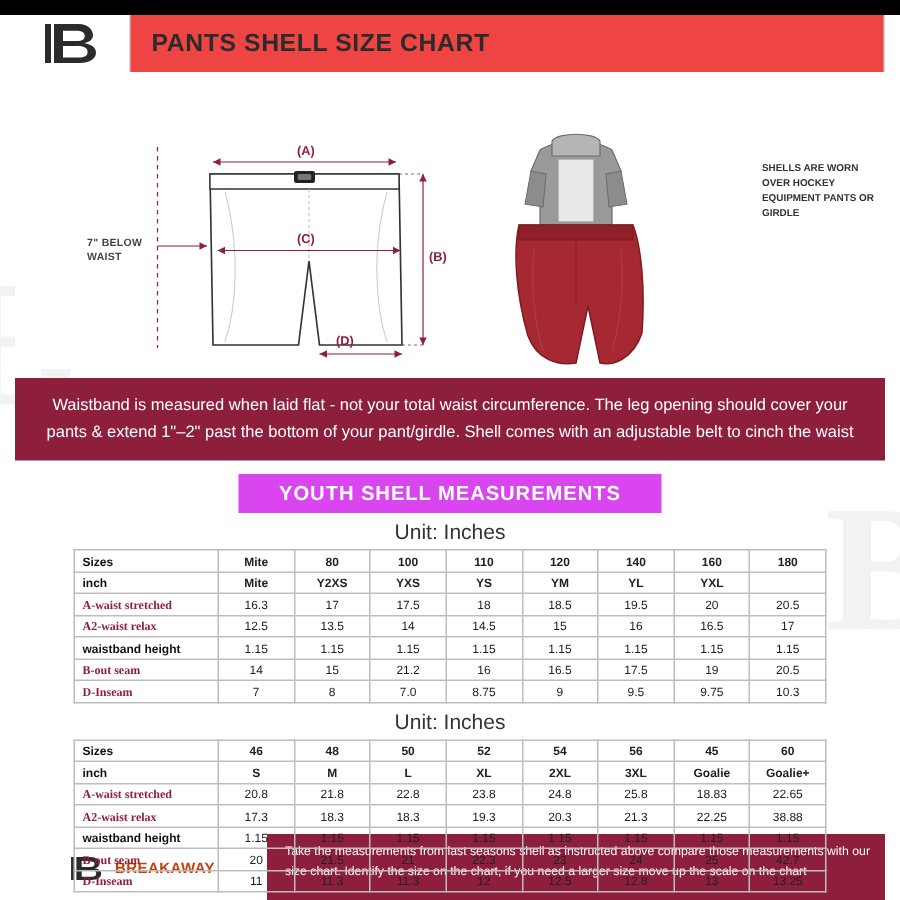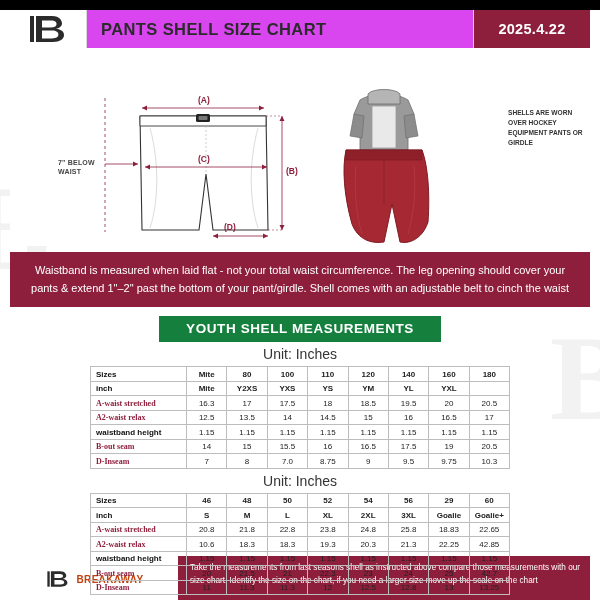--- a/index.html
+++ b/index.html
@@ -22,21 +22,21 @@
     height:38px;
     margin:10px 10px 0 10px;
   }
   .logo-box {
     width:76px;
     background:#ffffff;
     display:flex; align-items:center; justify-content:center;
   }
   .title-box {
     flex:1;
-    background:#d946ef;
+    background:#ef4444;
     display:flex; align-items:center;
     border-left:1px solid #d8d8d8;
     border-right:1px solid #d8d8d8;
     padding-left:14px;
   }
   .title-box .title {
     font-size:16.5px;
     font-weight:bold;
     color:#2b2b2b;
     letter-spacing:0.4px;
@@ -86,39 +86,39 @@
     background:#8e1f3c;
     color:#fff;
     text-align:center;
     padding:9px 16px 10px 16px;
     font-size:11px;
     line-height:1.65;
   }
   
   .section-title {
     margin:9px auto 0 auto;
-    background:#15803d;
+    background:#d946ef;
     color:#fff;
     width:282px;
     text-align:center;
     font-size:13.5px;
     font-weight:bold;
     letter-spacing:0.6px;
     padding:5px 0 6px 0;
   }
   .unit {
     text-align:center;
     font-size:14px;
     color:#333;
     margin:4px 0 4px 0;
   }
   
   table {
     border-collapse:collapse;
-    width:420px;
+    width:502px;
     margin:0 auto;
     table-layout:fixed;
   }
   th, td {
     border:1px solid #bdbdbd;
     font-size:8px;
     height:14.5px;
     text-align:center;
     color:#222;
     padding:0;
@@ -186,21 +186,20 @@
         <svg width="44" height="30" viewBox="0 0 44 30">
           <path d="M4 2 L4 28 L8 28 L8 2 Z" fill="#2b2b2b"></path>
           <path d="M10 2 L26 2 C34 2 36 7 36 9.5 C36 12.5 33 14.3 30 14.8 C34 15.3 38 17 38 21 C38 25 34 28 27 28 L10 28 Z" fill="#2b2b2b"></path>
           <path d="M16 6.5 L25 6.5 C29 6.5 30.5 8 30.5 10 C30.5 12 29 13.4 25 13.4 L16 13.4 Z" fill="#ffffff"></path>
           <path d="M16 16.6 L26 16.6 C30.5 16.6 32.4 18.3 32.4 20.6 C32.4 23 30.5 24.4 26 24.4 L16 24.4 Z" fill="#ffffff"></path>
         </svg>
       </div>
       <div class="title-box">
         <span class="title">PANTS SHELL SIZE CHART</span>
       </div>
-      <div class="date-box">2025.4.22</div>
     </div>
 
     <div class="diagram">
       <svg width="580" height="192" viewBox="0 0 580 192" style="position:absolute;left:0;top:0;">
 
         <line x1="95" y1="44" x2="95" y2="178" stroke="#8e1f3c" stroke-width="0.8" stroke-dasharray="3,3"></line>
 
         <line x1="95" y1="110" x2="128" y2="110" stroke="#8e1f3c" stroke-width="0.8"></line>
         <polygon points="128,110 123,107.5 123,112.5" fill="#8e1f3c"></polygon>
 
@@ -317,21 +316,21 @@
             <td>1.15</td>
             <td>1.15</td>
             <td>1.15</td>
             <td>1.15</td>
             <td>1.15</td>
           </tr>
           <tr>
             <td class="rowhead maroon">B-out seam</td>
             <td>14</td>
             <td>15</td>
-            <td>15.5</td>
+            <td>21.2</td>
             <td>16</td>
             <td>16.5</td>
             <td>17.5</td>
             <td>19</td>
             <td>20.5</td>
           </tr>
           <tr>
             <td class="rowhead maroon">D-Inseam</td>
             <td>7</td>
             <td>8</td>
@@ -349,21 +348,21 @@
     <table>
       <tbody id="adult-body">
           <tr class="head">
             <td class="rowhead dark">Sizes</td>
             <td>46</td>
             <td>48</td>
             <td>50</td>
             <td>52</td>
             <td>54</td>
             <td>56</td>
-            <td>29</td>
+            <td>45</td>
             <td>60</td>
           </tr>
           <tr class="head">
             <td class="rowhead dark">inch</td>
             <td>S</td>
             <td>M</td>
             <td>L</td>
             <td>XL</td>
             <td>2XL</td>
             <td>3XL</td>
@@ -376,28 +375,28 @@
             <td>21.8</td>
             <td>22.8</td>
             <td>23.8</td>
             <td>24.8</td>
             <td>25.8</td>
             <td>18.83</td>
             <td>22.65</td>
           </tr>
           <tr>
             <td class="rowhead maroon">A2-waist relax</td>
-            <td>10.6</td>
+            <td>17.3</td>
             <td>18.3</td>
             <td>18.3</td>
             <td>19.3</td>
             <td>20.3</td>
             <td>21.3</td>
             <td>22.25</td>
-            <td>42.85</td>
+            <td>38.88</td>
           </tr>
           <tr>
             <td class="rowhead dark">waistband height</td>
             <td>1.15</td>
             <td>1.15</td>
             <td>1.15</td>
             <td>1.15</td>
             <td>1.15</td>
             <td>1.15</td>
             <td>1.15</td>

